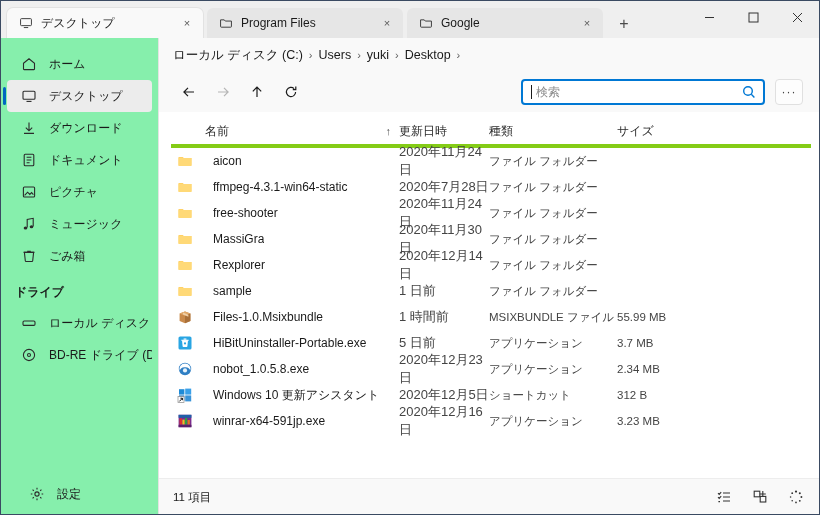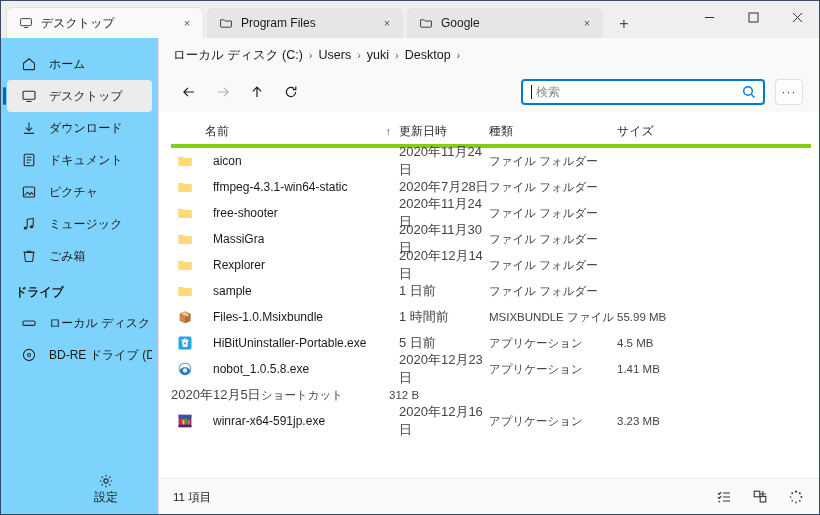--- a/index.html
+++ b/index.html
@@ -40,44 +40,44 @@
   }
   .wincontrols{position:absolute;right:0;top:0;display:flex;height:33px;}
   .wc{width:44px;height:33px;display:flex;align-items:center;justify-content:center;}
   .wc svg{display:block;}
 
   
   .bodyrow{display:flex;height:477px;}
 
   
   .sidebar{
-    width:158px;flex:0 0 158px;background:#7dd3fc;
+    width:158px;flex:0 0 158px;background:#86efac;
     border-right:1px solid #e3e3e3;box-sizing:border-box;
     position:relative;padding-top:10px;overflow:hidden;
   }
   .navitem{
     position:relative;display:flex;align-items:center;gap:12px;
     height:32px;margin:0 6px 0 6px;padding-left:14px;border-radius:4px;
     font-size:12px;color:#1a1a1a;white-space:nowrap;
   }
   .navitem.selected{background:#ececec;}
   .navitem .selbar{
     position:absolute;left:-4px;top:7px;width:3px;height:18px;
     background:#0067c0;border-radius:2px;
   }
   .navicon{width:16px;height:16px;flex:0 0 16px;display:block;color:#2b2b2b;}
   .navlabel{overflow:hidden;}
   .sectionhdr{
     font-size:12px;font-weight:bold;color:#1a1a1a;
     padding:12px 0 6px 14px;
   }
   .settings{
-    position:absolute;left:16px;bottom:0;width:158px;box-sizing:border-box;
-    display:flex;align-items:center;gap:0;height:42px;padding-left:20px;
-    font-size:12px;color:#1a1a1a;border-top:0;flex-direction:column;
+    position:absolute;left:8px;bottom:0;width:158px;box-sizing:border-box;
+    display:flex;align-items:center;gap:12px;height:42px;padding-left:20px;
+    font-size:12px;color:#1a1a1a;border-top:0;
   }
 
   
   .main{flex:1;display:flex;flex-direction:column;background:#ffffff;min-width:0;
         position:relative;}
   .crumbrow{height:34px;display:flex;align-items:center;padding:0 0 0 14px;
             background:#f9f9f9;}
   .crumb{font-size:12.5px;color:#1a1a1a;white-space:nowrap;}
   .crumb.cur{font-weight:normal;}
   .sep{font-size:11px;color:#5d5d5d;margin:0 6px;}
@@ -429,36 +429,47 @@
                 <svg class="ficon" viewBox="0 0 16 16">
                   <rect x="1.5" y="1.5" width="13" height="13" rx="1.6" fill="#29a5e3"></rect>
                   <path d="M5 5.2h6l-.6 6.1a.8.8 0 0 1-.8.7H6.4a.8.8 0 0 1-.8-.7z" fill="#fff"></path>
                   <path d="M4.3 5.2h7.4M6.6 4h2.8" stroke="#fff" stroke-width="1.1" fill="none"></path>
                   <circle cx="8" cy="8.4" r="1.1" fill="#29a5e3"></circle>
                 </svg>
                 <span class="nm">HiBitUninstaller-Portable.exe</span>
               </div>
               <div class="r-date">5 日前</div>
               <div class="r-type">アプリケーション</div>
-              <div class="r-size">4.5 MB</div>
+              <div class="r-size">3.7 MB</div>
             </div>
             <div class="row">
               <div class="r-name">
                 <svg class="ficon" viewBox="0 0 16 16">
                   <circle cx="8" cy="8" r="6.2" fill="#2f7fc4"></circle>
                   <path d="M8 2.4a5.6 5.6 0 0 1 5.3 7.4A5 5 0 0 0 8 6.2a5 5 0 0 0-5.3 3.6A5.6 5.6 0 0 1 8 2.4z" fill="#fff"></path>
                   <circle cx="8" cy="9.4" r="2.1" fill="#e8f3fb"></circle>
                 </svg>
                 <span class="nm">nobot_1.0.5.8.exe</span>
               </div>
               <div class="r-date">2020年12月23日</div>
               <div class="r-type">アプリケーション</div>
-              <div class="r-size">1.41 MB</div>
-            </div>
-            <div class="row">
+              <div class="r-size">2.34 MB</div>
+            </div>
+            <div class="row">
+              <div class="r-name">
+                <svg class="ficon" viewBox="0 0 16 16">
+                  <rect x="2" y="2.2" width="5.4" height="5.4" fill="#1e8ad6"></rect>
+                  <rect x="8.2" y="1.6" width="6" height="6" fill="#3aa0e8"></rect>
+                  <rect x="2" y="8.4" width="5.4" height="5.4" fill="#1e78c0"></rect>
+                  <rect x="8.2" y="8.4" width="6" height="6" fill="#3a93d8"></rect>
+                  <rect x="1" y="9.6" width="6" height="6" fill="#fff" stroke="#8a8a8a" stroke-width=".7"></rect>
+                  <path d="M2.4 14.4 5.4 11.2M5.4 11.2H3.4M5.4 11.2v2" stroke="#111" stroke-width="1" fill="none"></path>
+                </svg>
+                <span class="nm">Windows 10 更新アシスタント</span>
+              </div>
               <div class="r-date">2020年12月5日</div>
               <div class="r-type">ショートカット</div>
               <div class="r-size">312 B</div>
             </div>
             <div class="row">
               <div class="r-name">
                 <svg class="ficon" viewBox="0 0 16 16">
                   <rect x="1.6" y="1.8" width="12.8" height="12.4" fill="#7b2d8e"></rect>
                   <rect x="1.6" y="1.8" width="12.8" height="3" fill="#1f5fa8"></rect>
                   <rect x="2.6" y="5.4" width="2.4" height="6.2" fill="#e03030"></rect>

